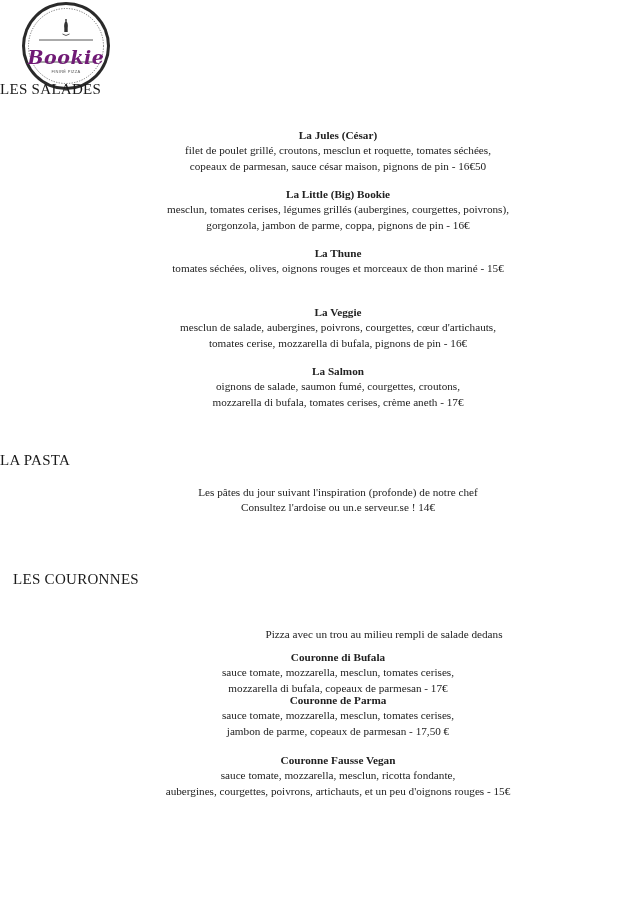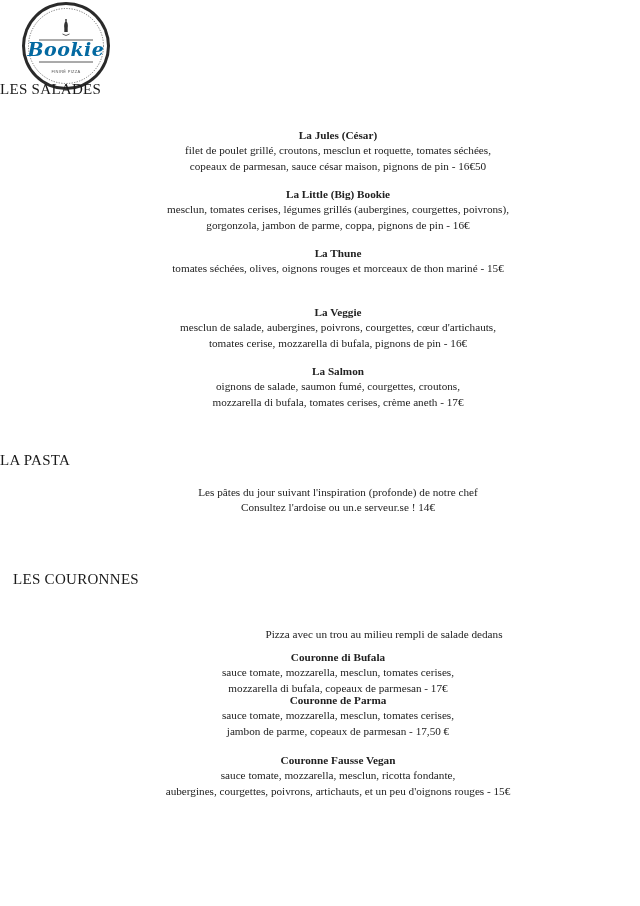--- a/index.html
+++ b/index.html
@@ -33,21 +33,21 @@
     <circle cx="46" cy="46" r="37.5" fill="none" stroke="#555" stroke-width="0.8" stroke-dasharray="1.2 1.4"></circle>
 
     <g>
       <path d="M45 22 C44 24 44 26 44.3 28 L44.3 32 L47.7 32 L47.7 28 C48 26 48 24 47 22 Z" fill="#333"></path>
       <rect x="45.3" y="19" width="1.4" height="3.5" fill="#333"></rect>
       <path d="M42.5 34 Q46 37 49.5 34" fill="none" stroke="#333" stroke-width="0.8"></path>
     </g>
     <line x1="19" y1="40" x2="73" y2="40" stroke="#444" stroke-width="0.9"></line>
     <line x1="19" y1="62" x2="73" y2="62" stroke="#444" stroke-width="0.9"></line>
   </svg>
-  <div style="position:absolute;left:0;top:38px;width:92px;text-align:center;font-family:'DejaVu Serif',serif;font-style:italic;font-weight:bold;font-size:19px;color:#0369a1;letter-spacing:0.5px;">Bookie</div>
+  <div style="position:absolute;left:0;top:46px;width:92px;text-align:center;font-family:'DejaVu Serif',serif;font-style:italic;font-weight:bold;font-size:19px;color:#701a75;letter-spacing:0.5px;">Bookie</div>
   <div style="position:absolute;left:0;top:69px;width:92px;text-align:center;font-family:'Liberation Sans',sans-serif;font-size:4px;color:#555;letter-spacing:0.3px;">FINIRÉ PIZZA</div>
 </div>
 
 <div class="section-title" style="top:81px;">LES SALADES</div>
 
 <div class="block" style="top:128px;">
   <span class="item-name">La Jules (César)</span>
   <span class="line">filet de poulet grillé, croutons, mesclun et roquette, tomates séchées,</span>
   <span class="line">copeaux de parmesan, sauce césar maison, pignons de pin - 16€50</span>
 </div>

